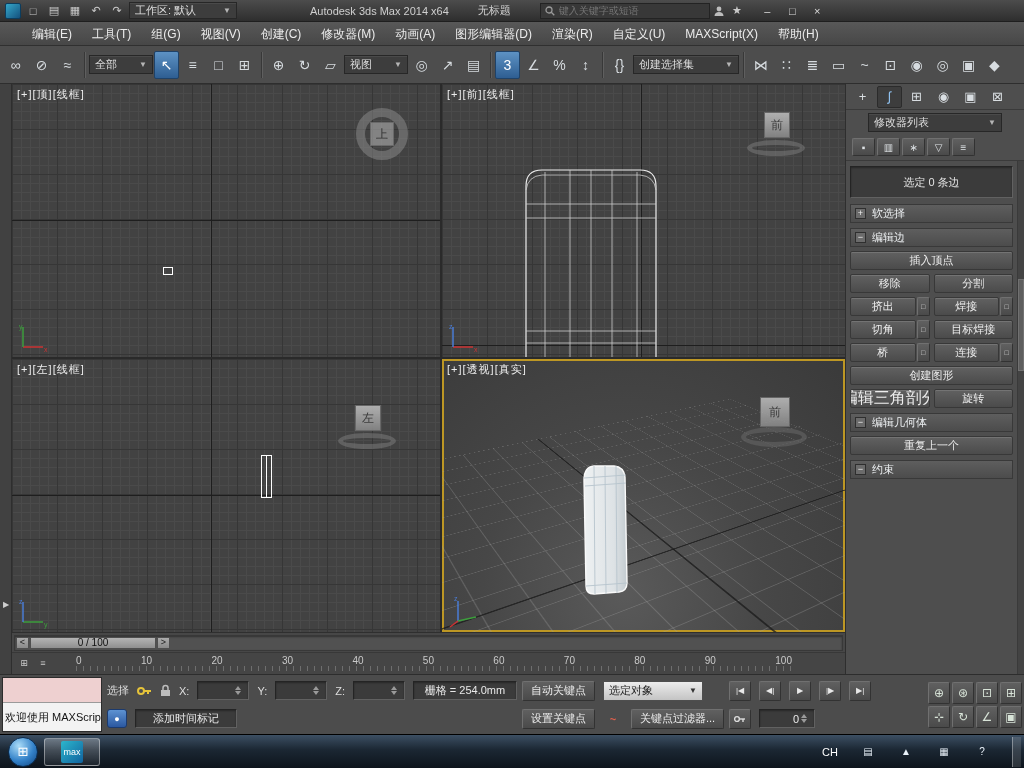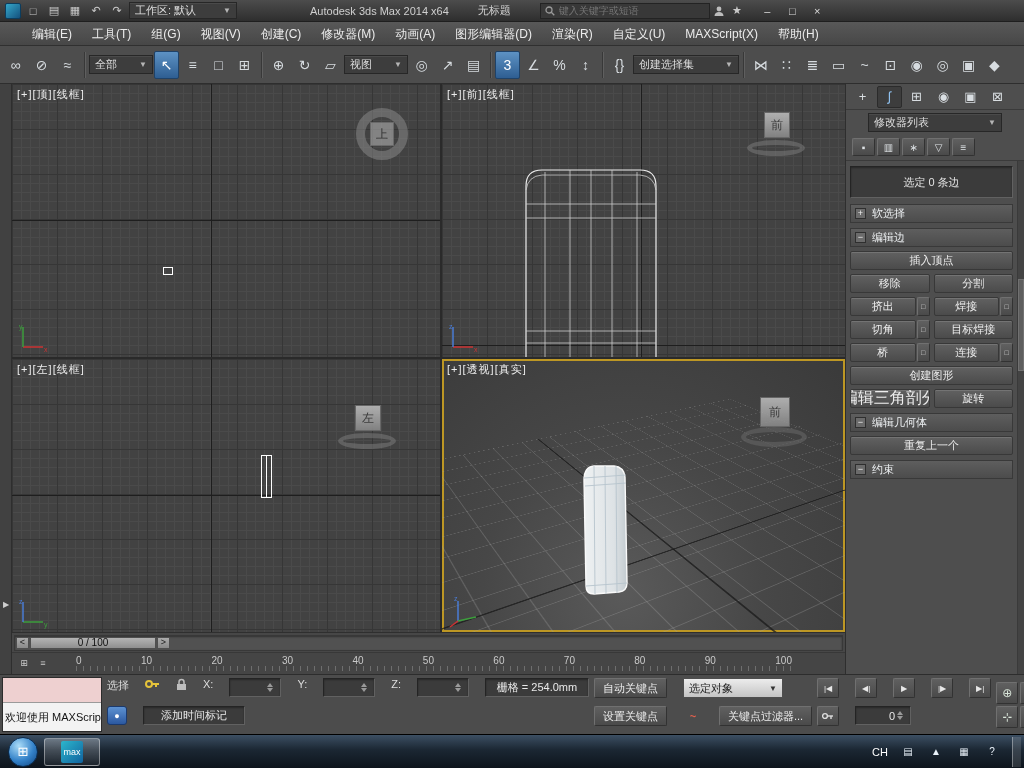--- a/index.html
+++ b/index.html
@@ -93,21 +93,21 @@
 .withset .btn{flex:1;min-width:0}
 .setsq{width:13px;height:19px;font-size:7px;color:#ddd;display:flex;align-items:center;justify-content:center}
 .cp-scrollbar{width:7px;background:#434343;border-left:1px solid #3a3a3a;position:relative}
 .cp-thumb{position:absolute;top:118px;height:92px;left:0;right:0;background:#5e5e5e;border:1px solid #717171}
 
 .statusbar{height:60px;background:#4c4c4c;border-top:1px solid #2d2d2d;display:flex;padding:2px;gap:5px}
 .listener{width:100px;display:flex;flex-direction:column;border:1px solid #2c2c2c}
 .listener .pink{height:25px;background:#eed0d0;border-bottom:1px solid #9b9b9b}
 .listener .white{flex:1;background:#f3f3f3;color:#141414;display:flex;align-items:center;padding:0 2px;font-size:11px;overflow:hidden;white-space:nowrap}
 .sb-col{display:flex;flex-direction:column;justify-content:center;gap:3px}
-.sb-row{display:flex;gap:16px;height:25px}
+.sb-row{display:flex;align-items:center;gap:8px;height:25px}
 .sb-lbl{color:#dedede;white-space:nowrap}
 .sfield{height:19px;display:flex;align-items:center;padding:0 4px;color:#e8e8e8;white-space:nowrap}
 .xyz{width:52px;justify-content:flex-end}
 .spin{width:9px;display:flex;flex-direction:column;gap:1px;margin-left:2px}
 .spin b{display:block;width:0;height:0;border-left:3px solid transparent;border-right:3px solid transparent}
 .spin .up{border-bottom:4px solid #9a9a9a}
 .spin .dn{border-top:4px solid #9a9a9a}
 .prompt-field{width:296px}
 .grid-field{width:104px;justify-content:center}
 .timetag-field{width:102px;justify-content:center}
@@ -119,21 +119,21 @@
 .tr-btn{width:22px;height:20px;font-size:8px;display:flex;align-items:center;justify-content:center;color:#e8e8e8}
 .time-field{width:56px;justify-content:flex-end}
 .navgrid{display:grid;grid-template-columns:repeat(4,22px);grid-auto-rows:22px;gap:2px;align-self:center}
 .nav-btn{font-size:12px;display:flex;align-items:center;justify-content:center;color:#d8e4d8;height:auto}
 .keysvg{display:block}
 
 .taskbar{height:34px;background:linear-gradient(#3c4f63,#1b2733 45%,#0d141c);display:flex;align-items:center;gap:6px;border-top:1px solid #000}
 .orb{width:30px;height:30px;border-radius:50%;background:radial-gradient(circle at 35% 28%,#aadcf8,#3381c8 55%,#12457f);border:1px solid #0a2c50;display:flex;align-items:center;justify-content:center;color:#fff;font-size:13px;margin-left:8px}
 .task-item{width:56px;height:28px;background:linear-gradient(rgba(255,255,255,.28),rgba(255,255,255,.06));border:1px solid rgba(255,255,255,.4);border-radius:3px;display:flex;align-items:center;justify-content:center}
 .max-ico{width:22px;height:22px;background:linear-gradient(135deg,#2cb6cc,#11639f);border-radius:2px;color:#fff;font-size:9px;display:flex;align-items:center;justify-content:center}
-.tray{margin-left:auto;display:flex;align-items:center;gap:12px;color:#fff;padding-right:3px}
+.tray{margin-left:auto;display:flex;align-items:center;gap:22px;color:#fff;padding-right:3px}
 .tray-ico{width:16px;height:16px;display:flex;align-items:center;justify-content:center;font-size:10px;color:#eaf2fa}
 .show-desktop{width:9px;height:30px;background:rgba(255,255,255,.13);border-left:1px solid rgba(255,255,255,.35)}
 </style>
 </head>
 <body>
 
 <div class="titlebar">
   <div class="logo"></div>
   <span class="tb-ico">□</span>
   <span class="tb-ico">▤</span>

